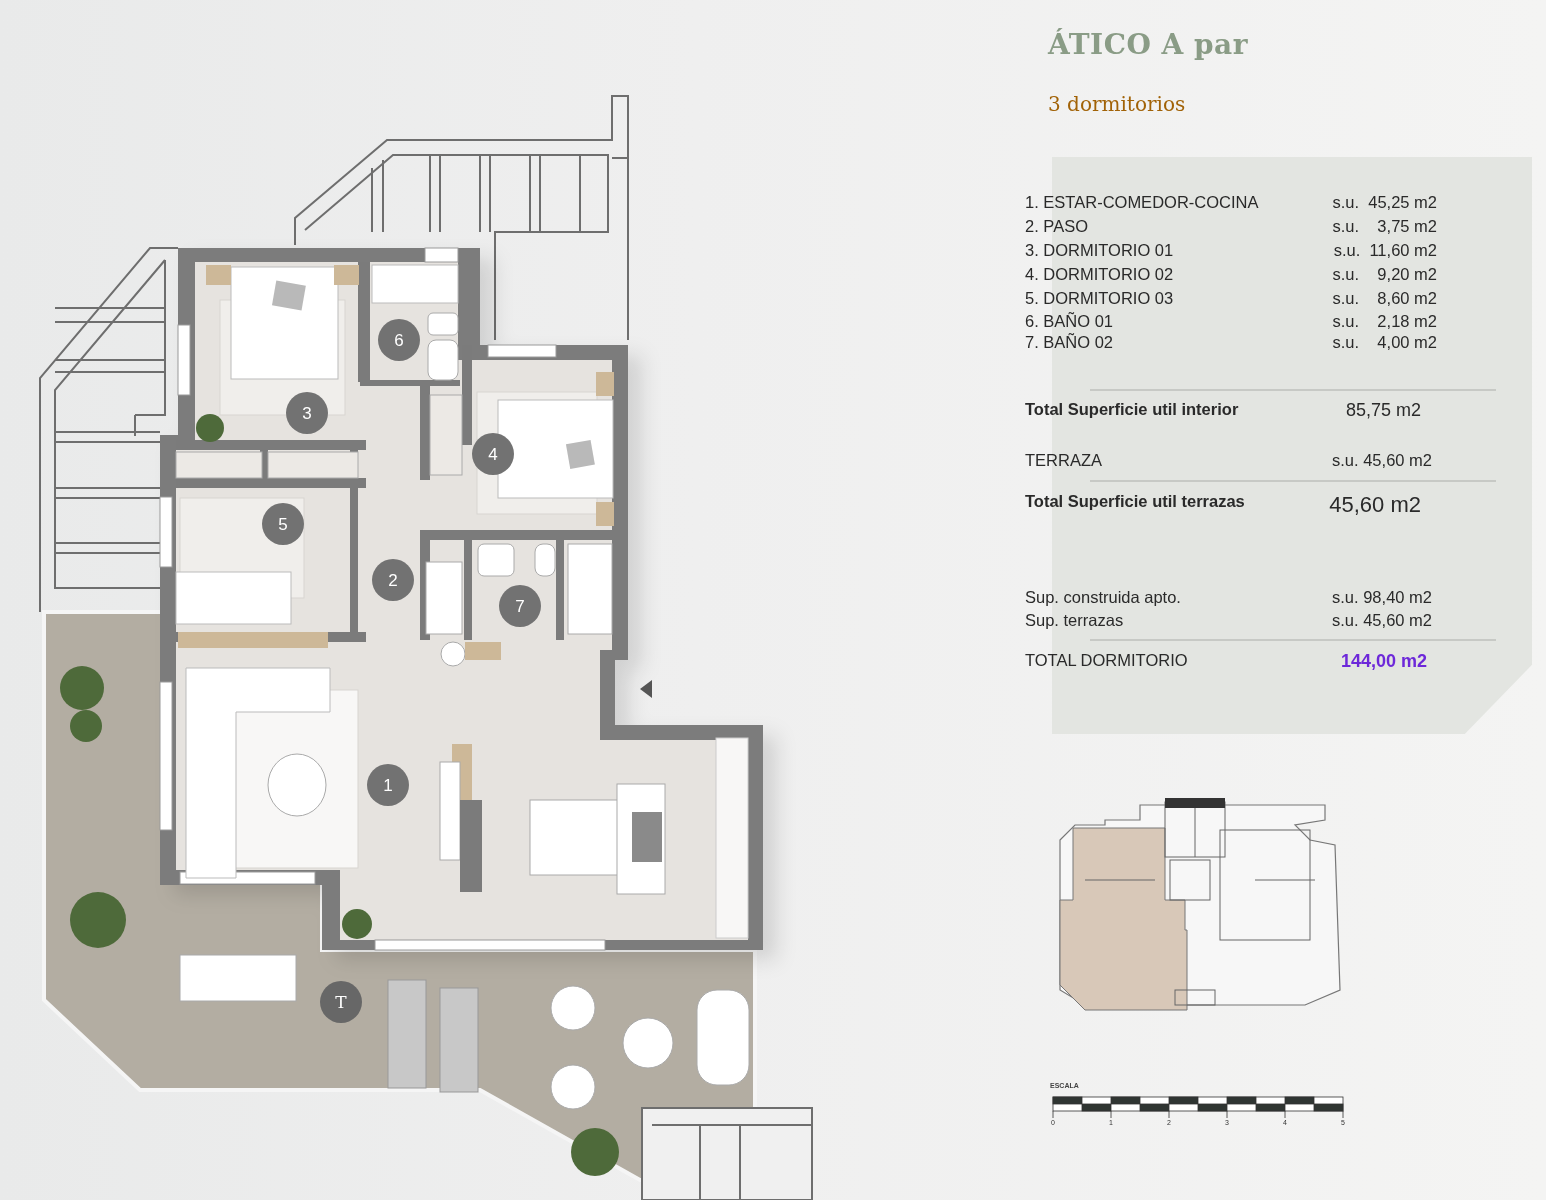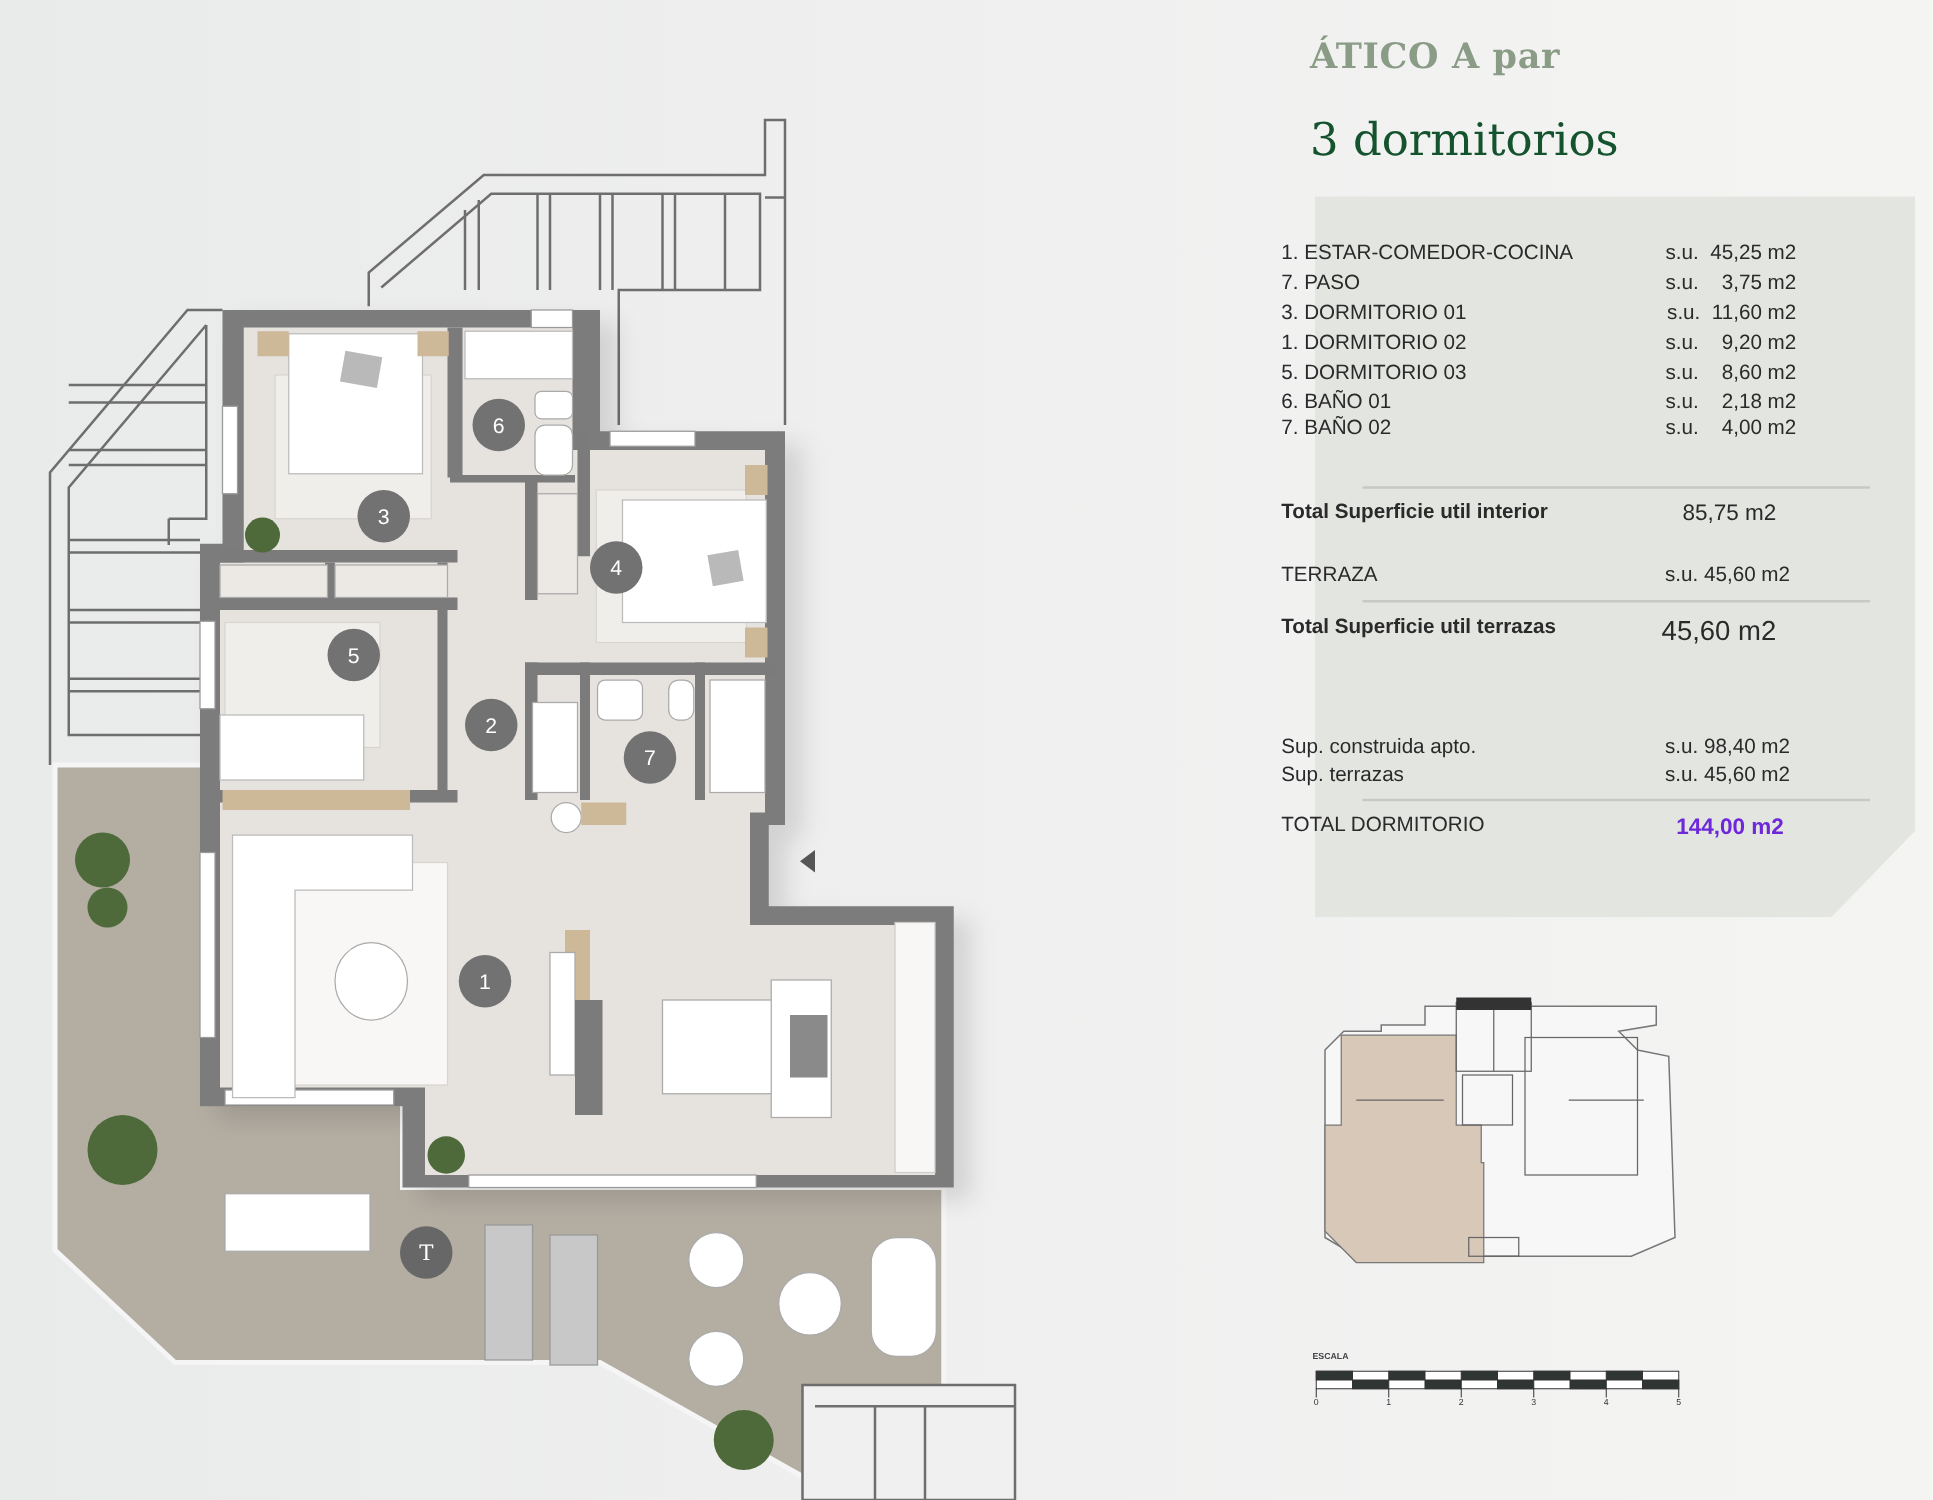--- a/index.html
+++ b/index.html
@@ -2,21 +2,21 @@
 <html><head>
 <meta charset="utf-8">
 <style>
   html,body{margin:0;padding:0;}
   body{width:1546px;height:1200px;position:relative;overflow:hidden;
        background:linear-gradient(90deg,#e9eaea 0%,#efefef 45%,#f4f4f3 100%);
        font-family:"Liberation Sans",sans-serif;}
   .title{position:absolute;left:1048px;top:28px;font-family:"DejaVu Serif",serif;
          font-weight:bold;font-size:28px;color:#8a9c86;letter-spacing:0.5px;}
   .subtitle{position:absolute;left:1048px;top:92px;font-family:"DejaVu Serif",serif;
-         font-size:36px;color:#14532d;}
+         font-size:20px;color:#a16207;}
   .panel{position:absolute;left:1052px;top:157px;width:480px;height:577px;background:#e3e5e1;
          clip-path:polygon(0 0,100% 0,100% 88%,86% 100%,0 100%);}
   .row{position:absolute;left:1025px;width:412px;display:flex;justify-content:space-between;
        font-size:16.5px;color:#2a2a2a;}
   .row .v{white-space:pre;text-align:center;}
   .rule{position:absolute;left:1090px;width:406px;height:2px;background:#c7c9c5;}
   .bold{font-weight:bold;}
   .total-val{color:#6d28d9;font-weight:bold;font-size:18px;}
   .plan{position:absolute;left:0;top:0;}
   .scale{position:absolute;left:1050px;top:1082px;}
@@ -203,29 +203,29 @@
 <div class="title">ÁTICO A par</div>
 <div class="subtitle">3 dormitorios</div>
 
 <div class="panel"></div>
 
 <div class="row" style="top:193px">
     <span>1. ESTAR-COMEDOR-COCINA</span>
     <span class="v">s.u.  45,25 m2</span>
   </div>
 <div class="row" style="top:217px">
-    <span>7. PASO</span>
+    <span>2. PASO</span>
     <span class="v">s.u.    3,75 m2</span>
   </div>
 <div class="row" style="top:241px">
     <span>3. DORMITORIO 01</span>
     <span class="v">s.u.  11,60 m2</span>
   </div>
 <div class="row" style="top:265px">
-    <span>1. DORMITORIO 02</span>
+    <span>4. DORMITORIO 02</span>
     <span class="v">s.u.    9,20 m2</span>
   </div>
 <div class="row" style="top:289px">
     <span>5. DORMITORIO 03</span>
     <span class="v">s.u.    8,60 m2</span>
   </div>
 <div class="row" style="top:312px">
     <span>6. BAÑO 01</span>
     <span class="v">s.u.    2,18 m2</span>
   </div>

